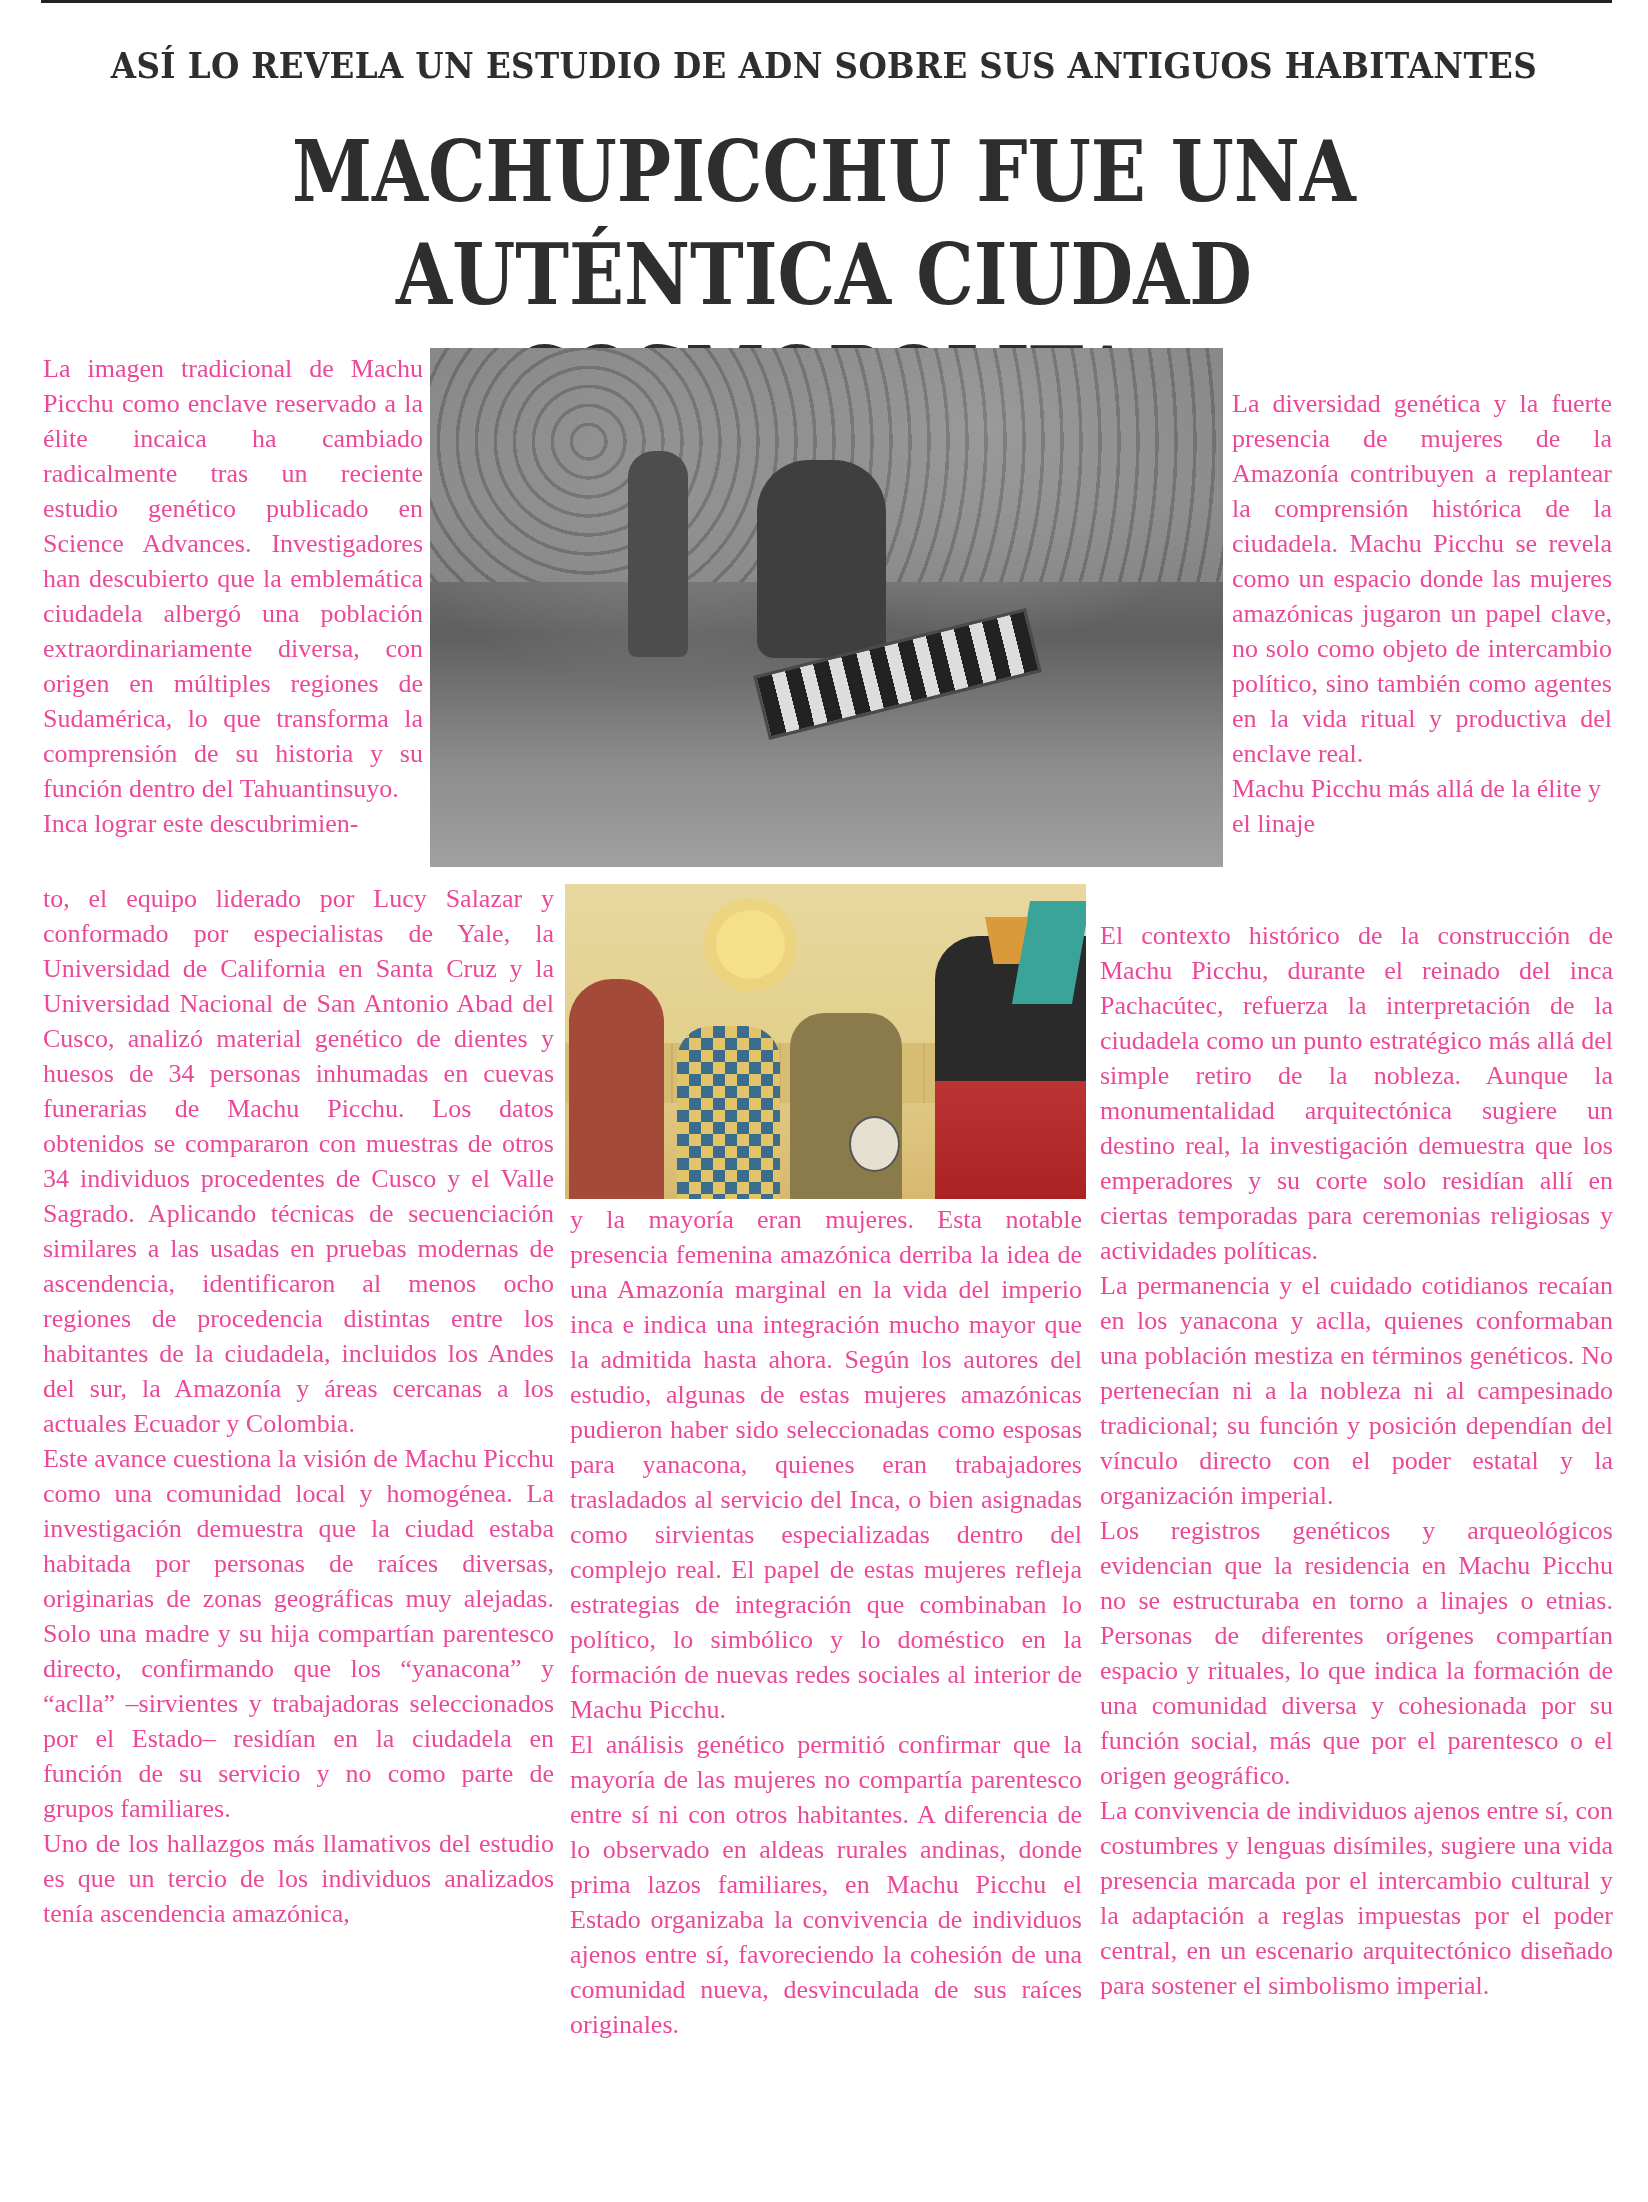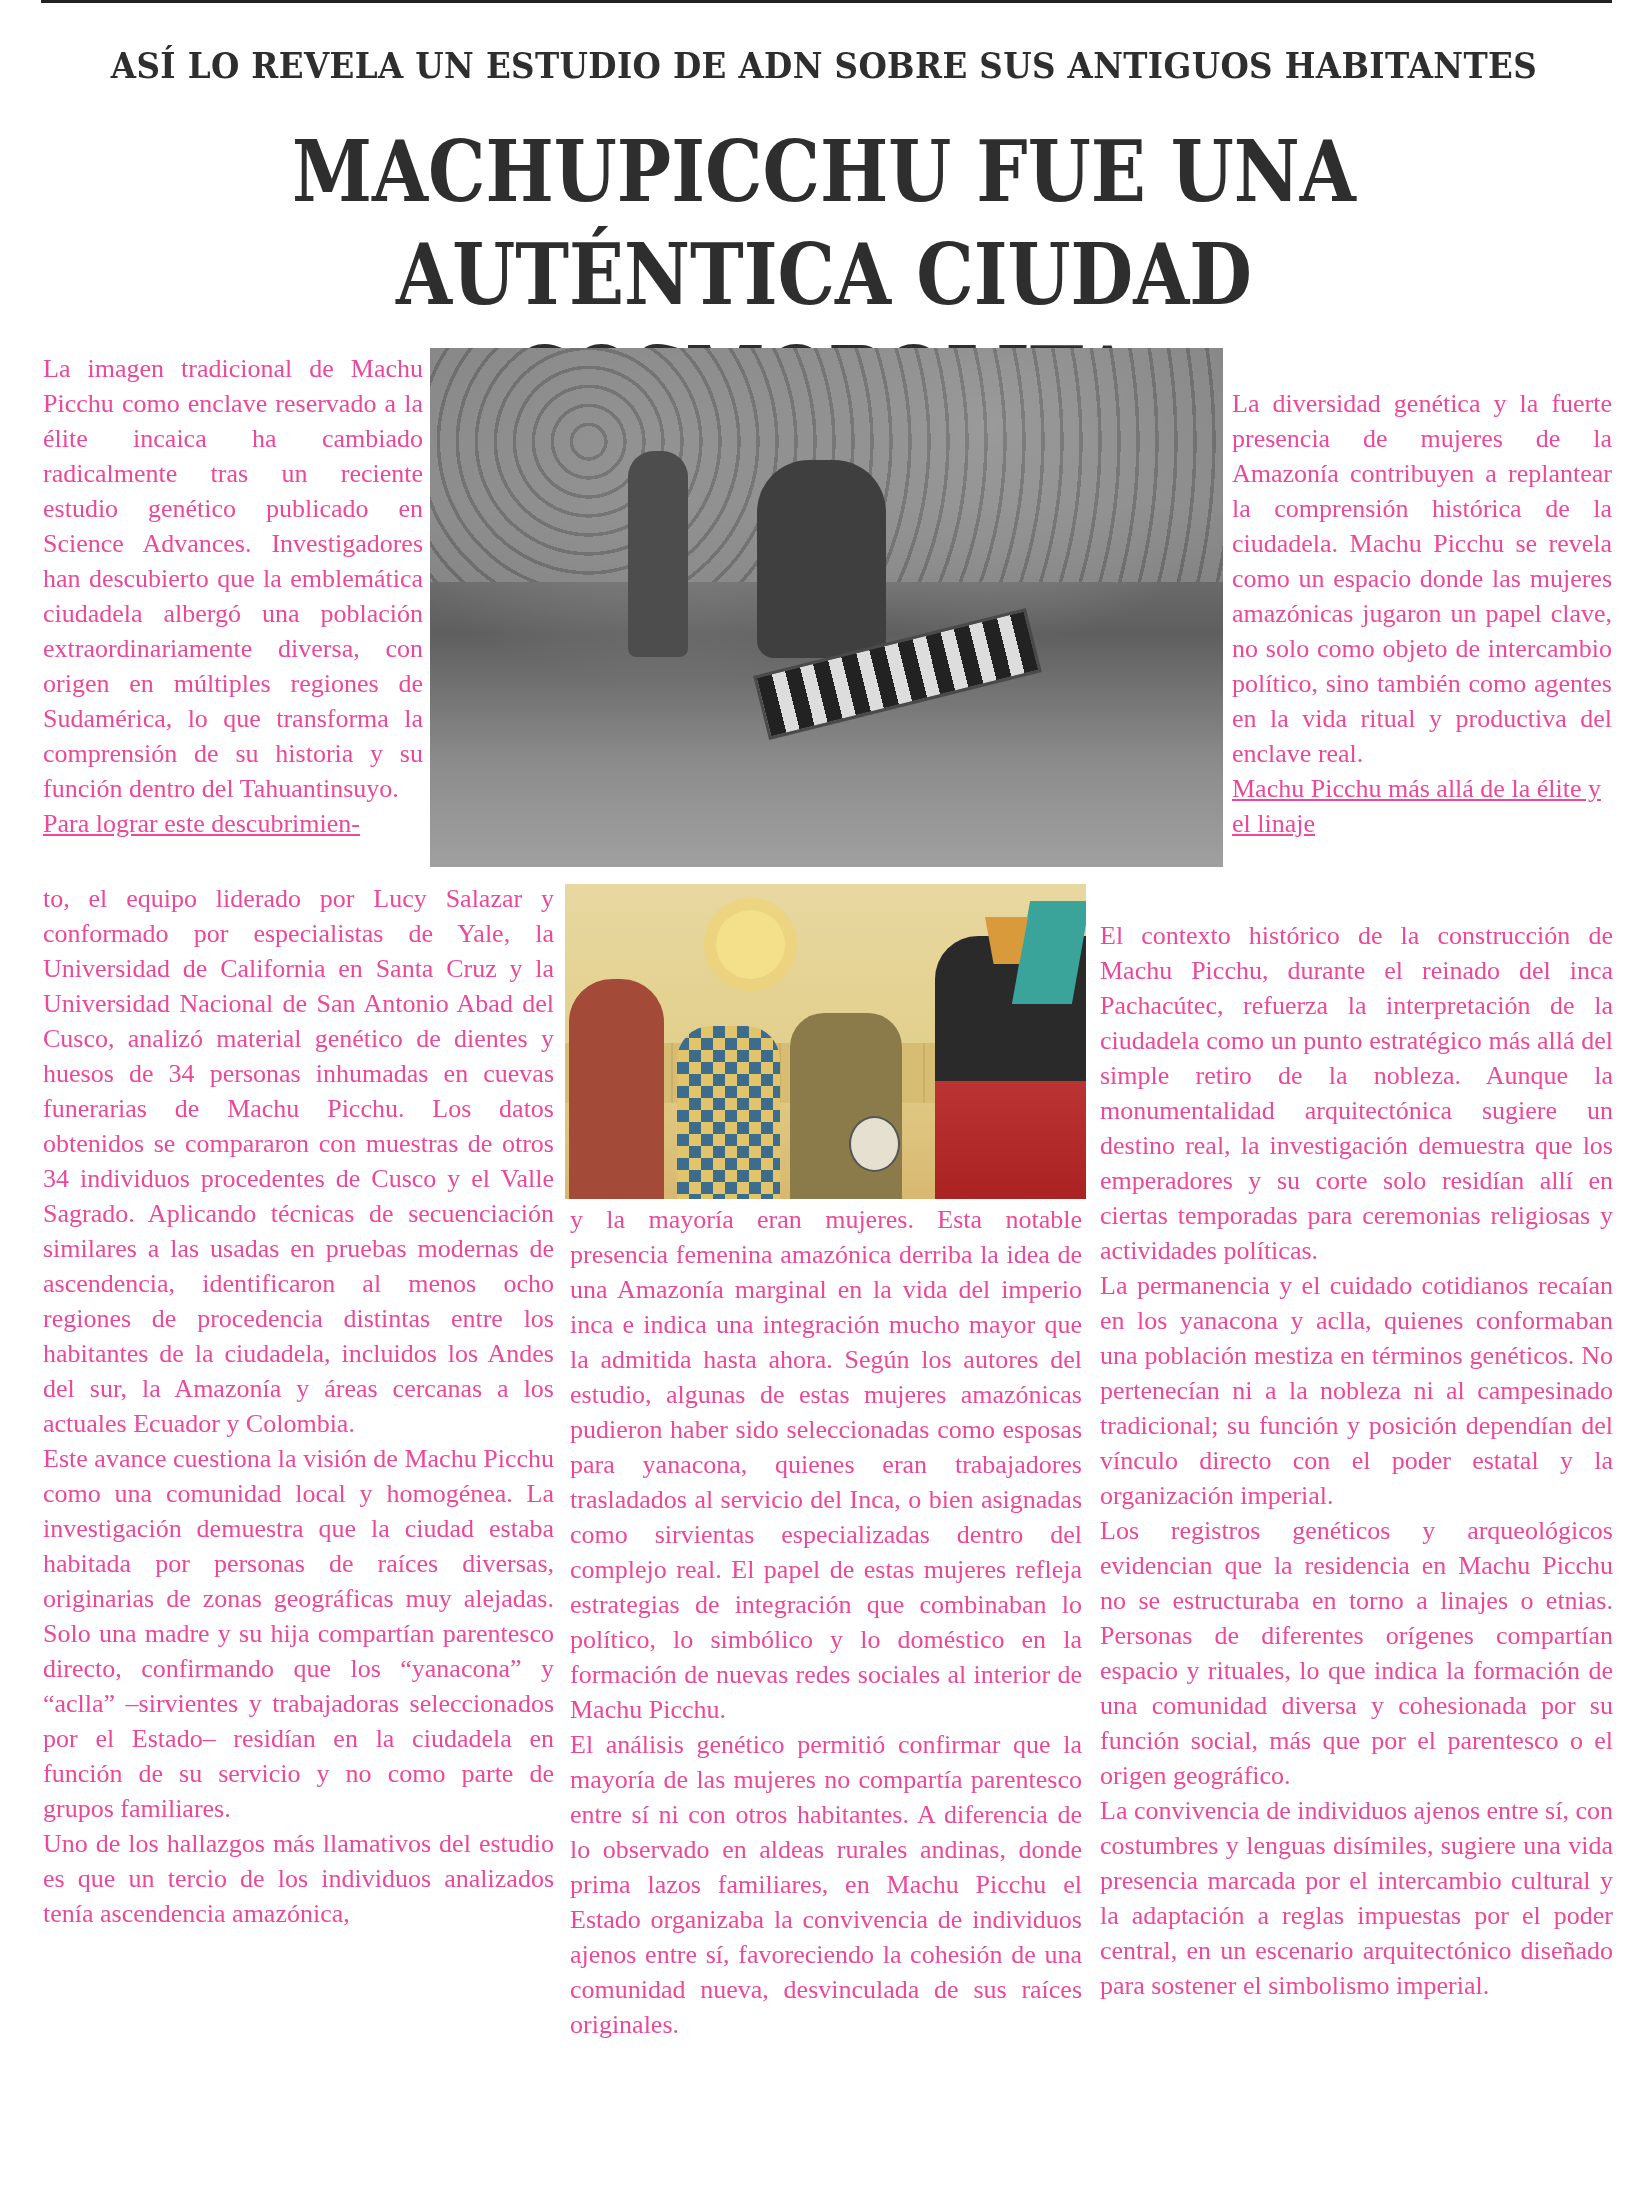--- a/index.html
+++ b/index.html
@@ -25,21 +25,21 @@
     transform: scaleX(0.86); transform-origin: center;
   }
   .headline span { display: block; }
 
   .body-text {
     font-family: "Liberation Serif", "DejaVu Serif", serif;
     font-size: 26px; line-height: 35px; color: #ec4899;
     text-align: justify; hyphens: manual;
   }
   .body-text p { margin: 0; }
-  .body-text p.sub { text-align: left; text-decoration: underline; }
+  .body-text p.sub { text-align: left; }
 
   .col1 { position: absolute; left: 43px; top: 351px; width: 380px; }
   .col1b { position: absolute; left: 43px; top: 881px; width: 511px; }
 
   .col2 { position: absolute; left: 570px; top: 1202px; width: 512px; }
 
   .col3a { position: absolute; left: 1232px; top: 386px; width: 380px; }
   .col3b { position: absolute; left: 1100px; top: 918px; width: 513px; }
 
   .photo {
@@ -95,21 +95,21 @@
 
 <div class="kicker">ASÍ LO REVELA UN ESTUDIO DE ADN SOBRE SUS ANTIGUOS HABITANTES</div>
 
 <h1 class="headline" style="margin:0;">
   <span>MACHUPICCHU FUE UNA</span>
   <span>AUTÉNTICA CIUDAD COSMOPOLITA</span>
 </h1>
 
 <div class="col1 body-text">
   <p>La imagen tradicional de Machu Picchu como enclave reservado a la élite incaica ha cambiado radicalmente tras un reciente estudio genético publicado en Science Advan­ces. Investigadores han descu­bierto que la emblemática ciudadela albergó una pobla­ción extraordinariamente diversa, con origen en múlti­ples regiones de Sudamérica, lo que transforma la comprensión de su historia y su función dentro del Tahuantinsuyo.</p>
-  <p class="sub">Para lograr este descubrimien-</p>
+  <p class="sub">Inca lograr este descubrimien-</p>
 </div>
 
 <div class="col1b body-text">
   <p>to, el equipo liderado por Lucy Salazar y conformado por especialistas de Yale, la Universidad de California en Santa Cruz y la Universidad Nacional de San Antonio Abad del Cusco, analizó material genético de dientes y huesos de 34 personas inhu­madas en cuevas funerarias de Machu Picchu. Los datos obtenidos se compara­ron con muestras de otros 34 individuos procedentes de Cusco y el Valle Sagrado. Aplicando técnicas de secuenciación similares a las usadas en pruebas moder­nas de ascendencia, identificaron al menos ocho regiones de procedencia distintas entre los habitantes de la ciuda­dela, incluidos los Andes del sur, la Ama­zonía y áreas cercanas a los actuales Ecuador y Colombia.</p>
   <p>Este avance cuestiona la visión de Machu Picchu como una comunidad local y homogénea. La investigación demuestra que la ciudad estaba habitada por perso­nas de raíces diversas, originarias de zonas geográficas muy alejadas. Solo una madre y su hija compartían parentesco directo, confirmando que los “yanacona” y “aclla” –sirvientes y trabajadoras seleccio­nados por el Estado– residían en la ciuda­dela en función de su servicio y no como parte de grupos familiares.</p>
   <p>Uno de los hallazgos más llamativos del estudio es que un tercio de los individuos analizados tenía ascendencia amazónica,</p>
 </div>
 
 <div class="photo" title="black-and-white photo of an Andean woman weaving on a loom beside a child, stone wall behind">
   <div class="wall"></div>

